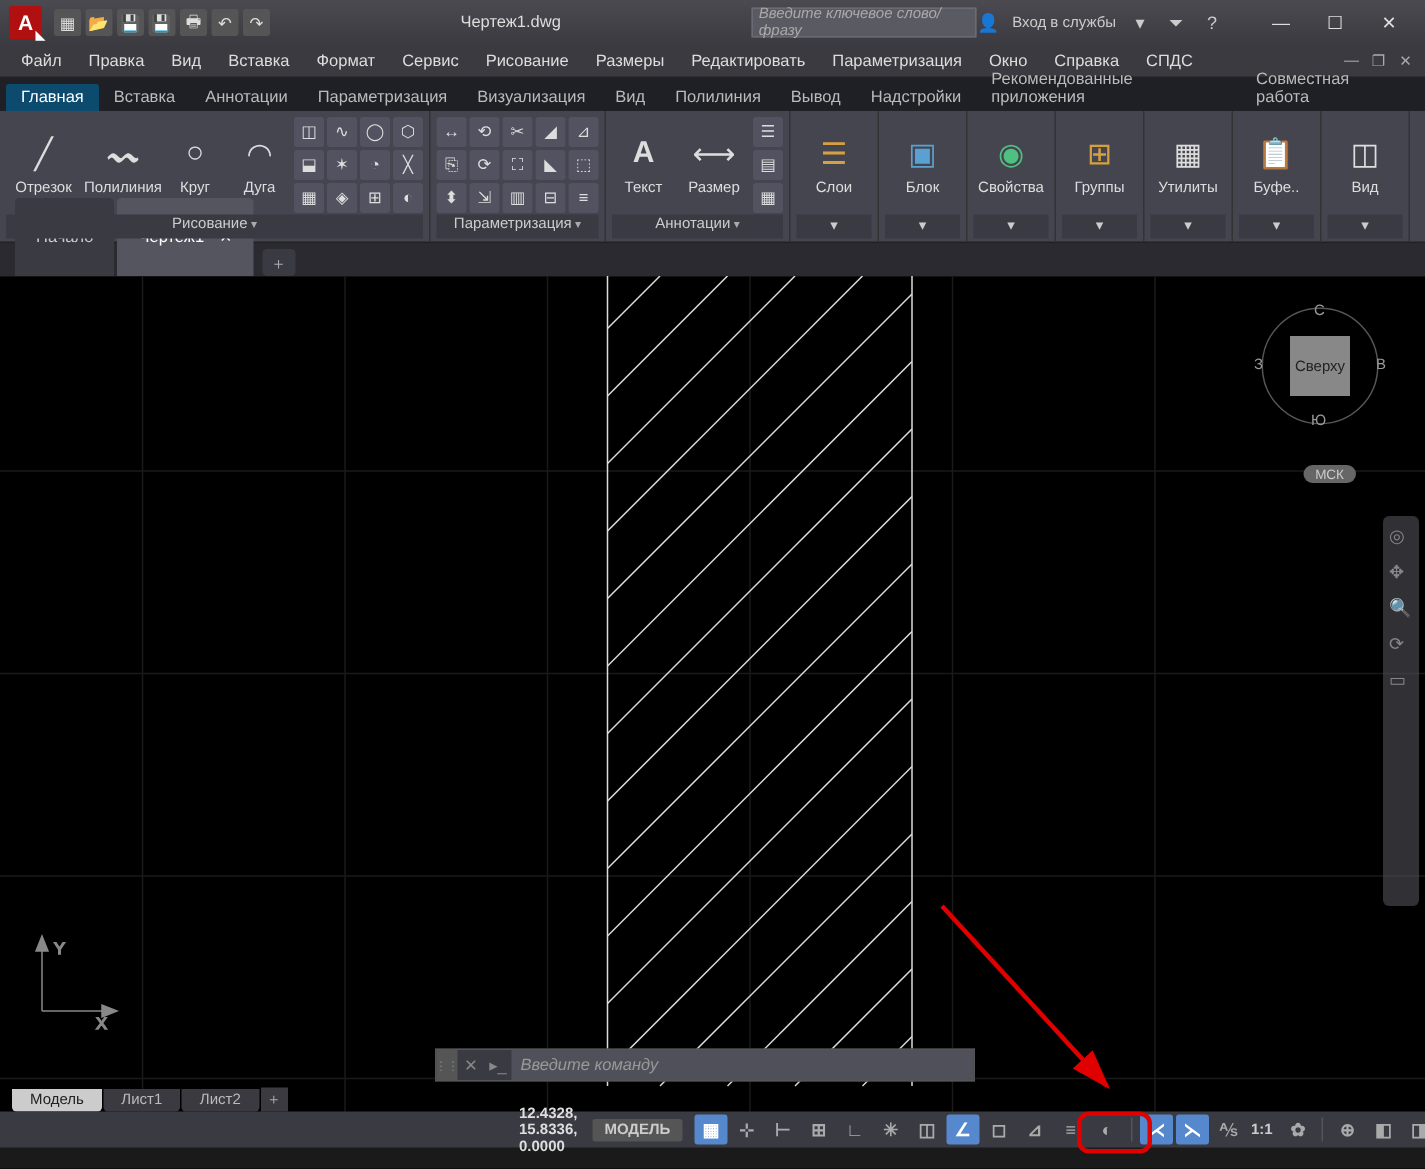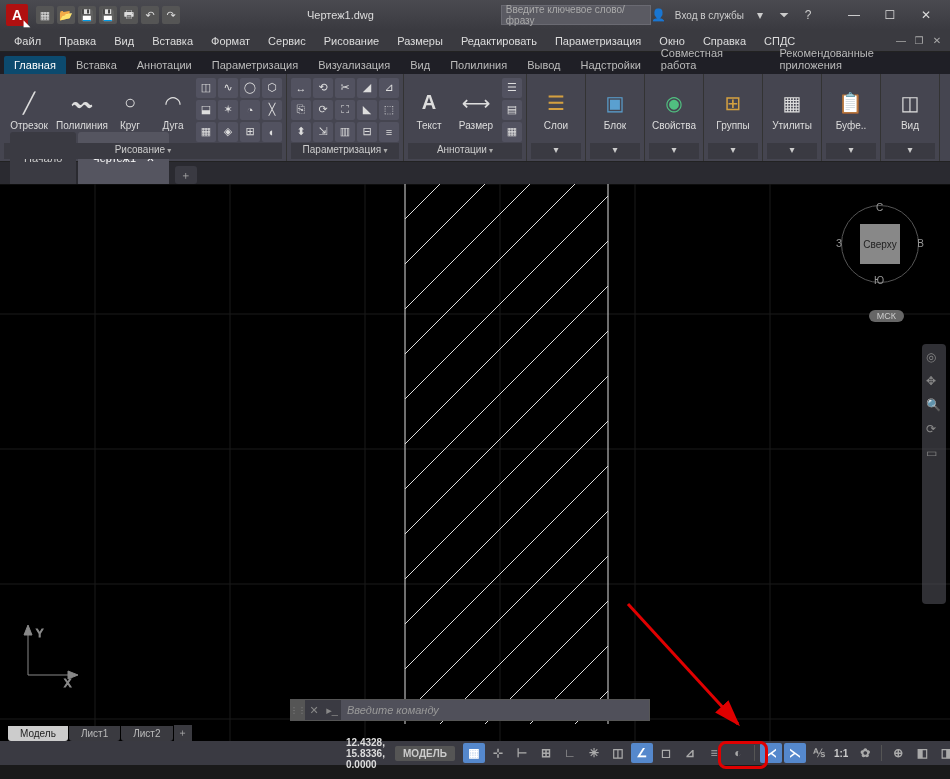--- a/index.html
+++ b/index.html
@@ -5,21 +5,21 @@
 * { margin: 0; padding: 0; box-sizing: border-box; font-family: "Segoe UI", Arial, sans-serif; }
 body { background: #1a1a1a; width: 950px; height: 779px; overflow: hidden; position: relative; }
 
 
 .titlebar { height: 30px; background: linear-gradient(180deg,#4a4a50,#3a3a40); display: flex; align-items: center; padding: 0 6px; color: #ccc; font-size: 11px; }
 .app-logo { width: 22px; height: 22px; background: #b01010; color: #fff; font-weight: bold; font-size: 14px; display: flex; align-items: center; justify-content: center; border-radius: 2px; margin-right: 2px; position: relative; }
 .app-logo::after { content: "◣"; color:#fff; position:absolute; right:-2px; bottom:-2px; font-size:8px;}
 .qat { display: flex; gap: 3px; margin-left: 6px; }
 .qat-btn { width: 18px; height: 18px; background: #555; border-radius: 2px; display:flex;align-items:center;justify-content:center;color:#ddd;font-size:11px; cursor:pointer;}
 .titlebar-center { flex: 1; text-align: center; color: #ddd; }
-.search-box { width: 150px; height: 20px; background: #5a5a62; border: 1px solid #6a6a72; padding: 0 4px; color: #aaa; font-size: 10px; display:flex;align-items:center; }
+.search-box { width: 150px; height: 20px; background: #5a5a62; border: 1px solid #6a6a72; padding: 0 4px; color: #aaa; font-size: 10px; font-style: italic; display:flex;align-items:center; }
 .titlebar-right { display: flex; align-items: center; gap: 8px; }
 .titlebar-icon { width: 16px; height: 16px; color:#ccc; font-size:12px; display:flex;align-items:center;justify-content:center;}
 .win-controls { display: flex; margin-left: 12px; }
 .win-btn { width: 36px; height: 28px; display:flex;align-items:center;justify-content:center;color:#ddd;font-size:12px;cursor:pointer;}
 
 
 .menubar { height: 22px; background: #3a3a40; display: flex; align-items: center; padding: 0 6px; gap: 2px; font-size: 11px; color: #ddd; border-bottom:1px solid #222;}
 .menubar-item { padding: 2px 8px; cursor:pointer;text-align:center; }
 .menubar-right { margin-left: auto; display:flex; gap:4px; }
 .menu-small { width:14px;height:14px;font-size:10px;color:#aaa;display:flex;align-items:center;justify-content:center;}
@@ -139,22 +139,22 @@
 <div class="ribbon-tabs">
   <div class="ribbon-tab active">Главная</div>
   <div class="ribbon-tab">Вставка</div>
   <div class="ribbon-tab">Аннотации</div>
   <div class="ribbon-tab">Параметризация</div>
   <div class="ribbon-tab">Визуализация</div>
   <div class="ribbon-tab">Вид</div>
   <div class="ribbon-tab">Полилиния</div>
   <div class="ribbon-tab">Вывод</div>
   <div class="ribbon-tab">Надстройки</div>
+  <div class="ribbon-tab">Рекомендованные приложения</div>
   <div class="ribbon-tab">Совместная работа</div>
-  <div class="ribbon-tab">Рекомендованные приложения</div>
 </div>
 
 <div class="ribbon">
   <div class="ribbon-panel">
     <div class="ribbon-panel-body">
       <div class="big-btn">
           <div class="ico">╱</div>
           <span>Отрезок</span>
         </div>
       <div class="big-btn">

